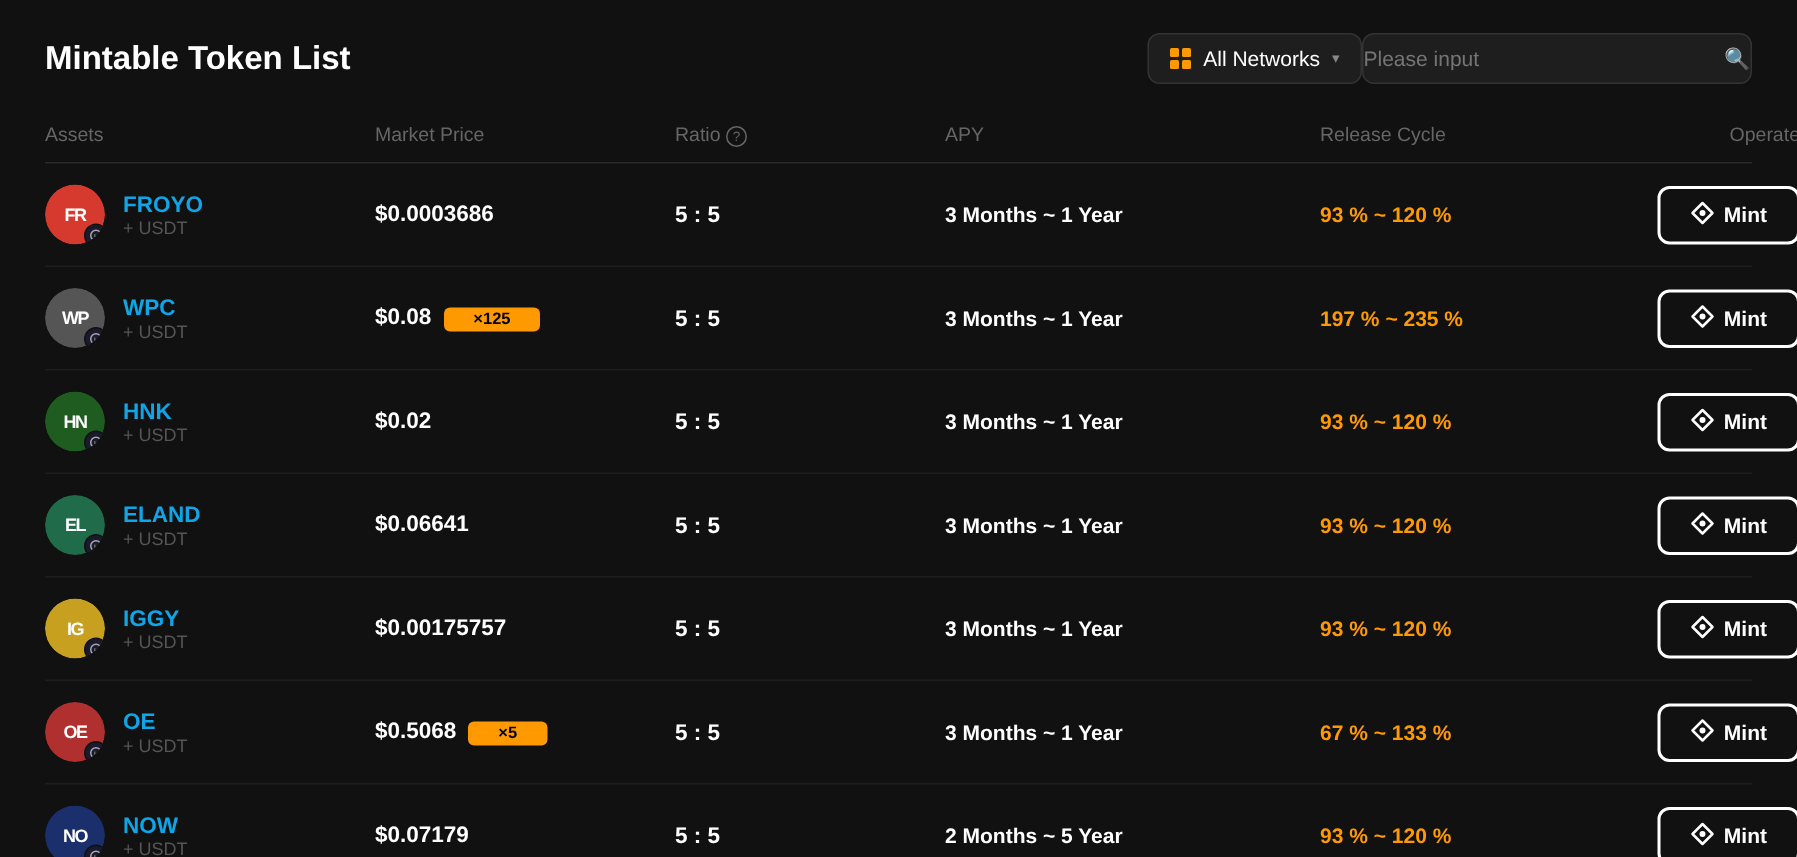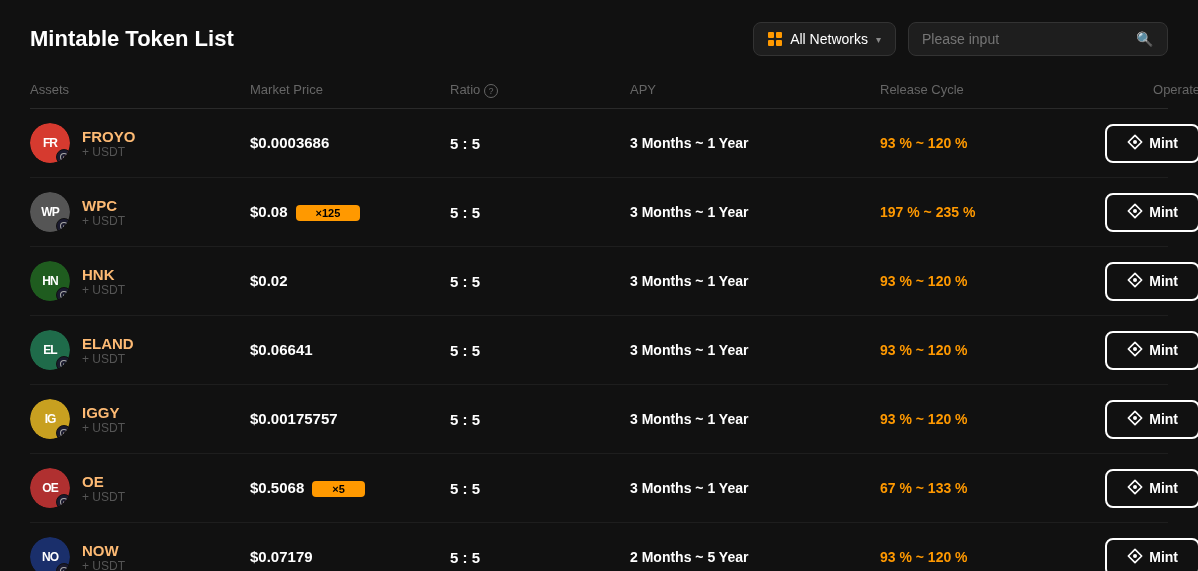--- a/index.html
+++ b/index.html
@@ -21,21 +21,20 @@
 
     .header-title {
       font-size: 22px;
       font-weight: 700;
       color: #fff;
     }
 
     .header-controls {
       display: flex;
       align-items: center;
-      gap: 12px;
     }
 
     .network-selector {
       display: flex;
       align-items: center;
       gap: 8px;
       background: #1e1e1e;
       border: 1px solid #333;
       border-radius: 8px;
       padding: 8px 14px;
@@ -62,21 +61,21 @@
       font-size: 10px;
       color: #888;
     }
 
     .search-box {
       display: flex;
       align-items: center;
       background: #1e1e1e;
       border: 1px solid #333;
       border-radius: 8px;
-      padding: 8px 13px;
+      padding: 8px 0;
       gap: 8px;
       width: 260px;
     }
 
     .search-box input {
       background: transparent;
       border: none;
       outline: none;
       color: #666;
       font-size: 14px;
@@ -147,21 +146,21 @@
       border: 1px solid #111;
       display: flex;
       align-items: center;
       justify-content: center;
       font-size: 6px;
     }
 
     .token-name-group .name {
       font-size: 15px;
       font-weight: 700;
-      color: #fdba74;
+      color: #0ea5e9;
     }
 
     .token-name-group .sub {
       font-size: 12px;
       color: #555;
     }
 
     .market-price {
       font-size: 15px;
       font-weight: 600;

